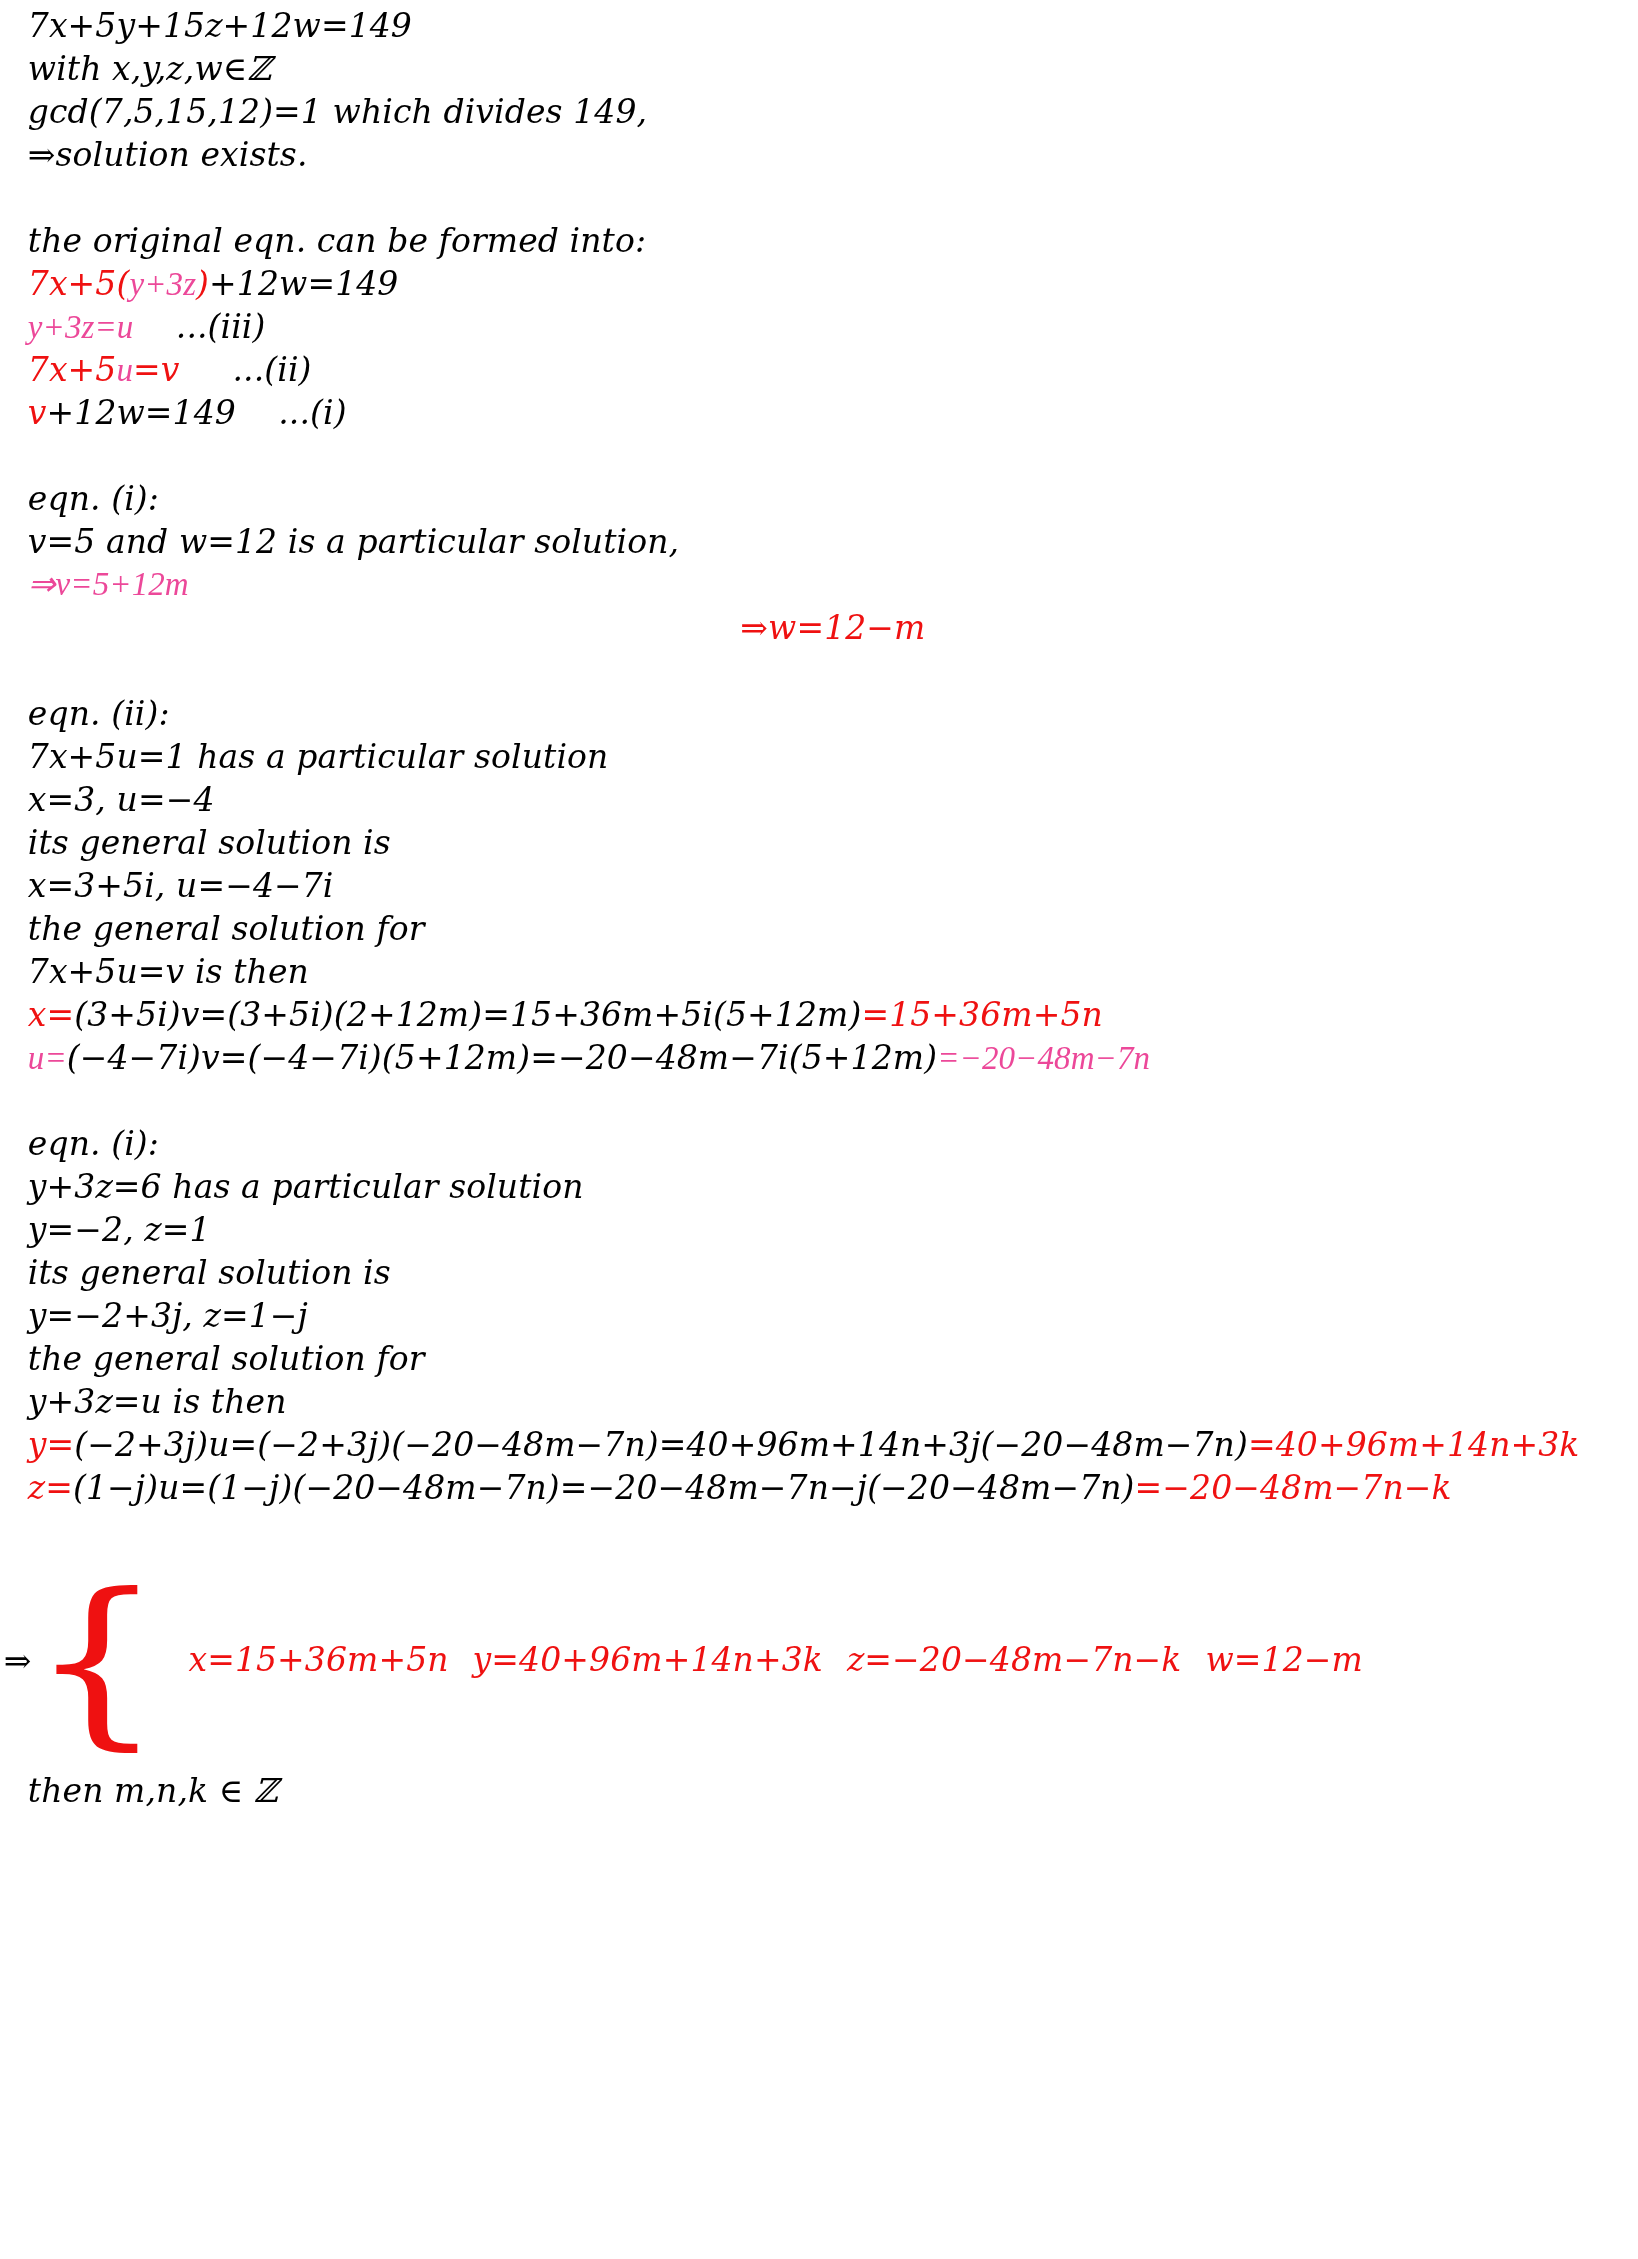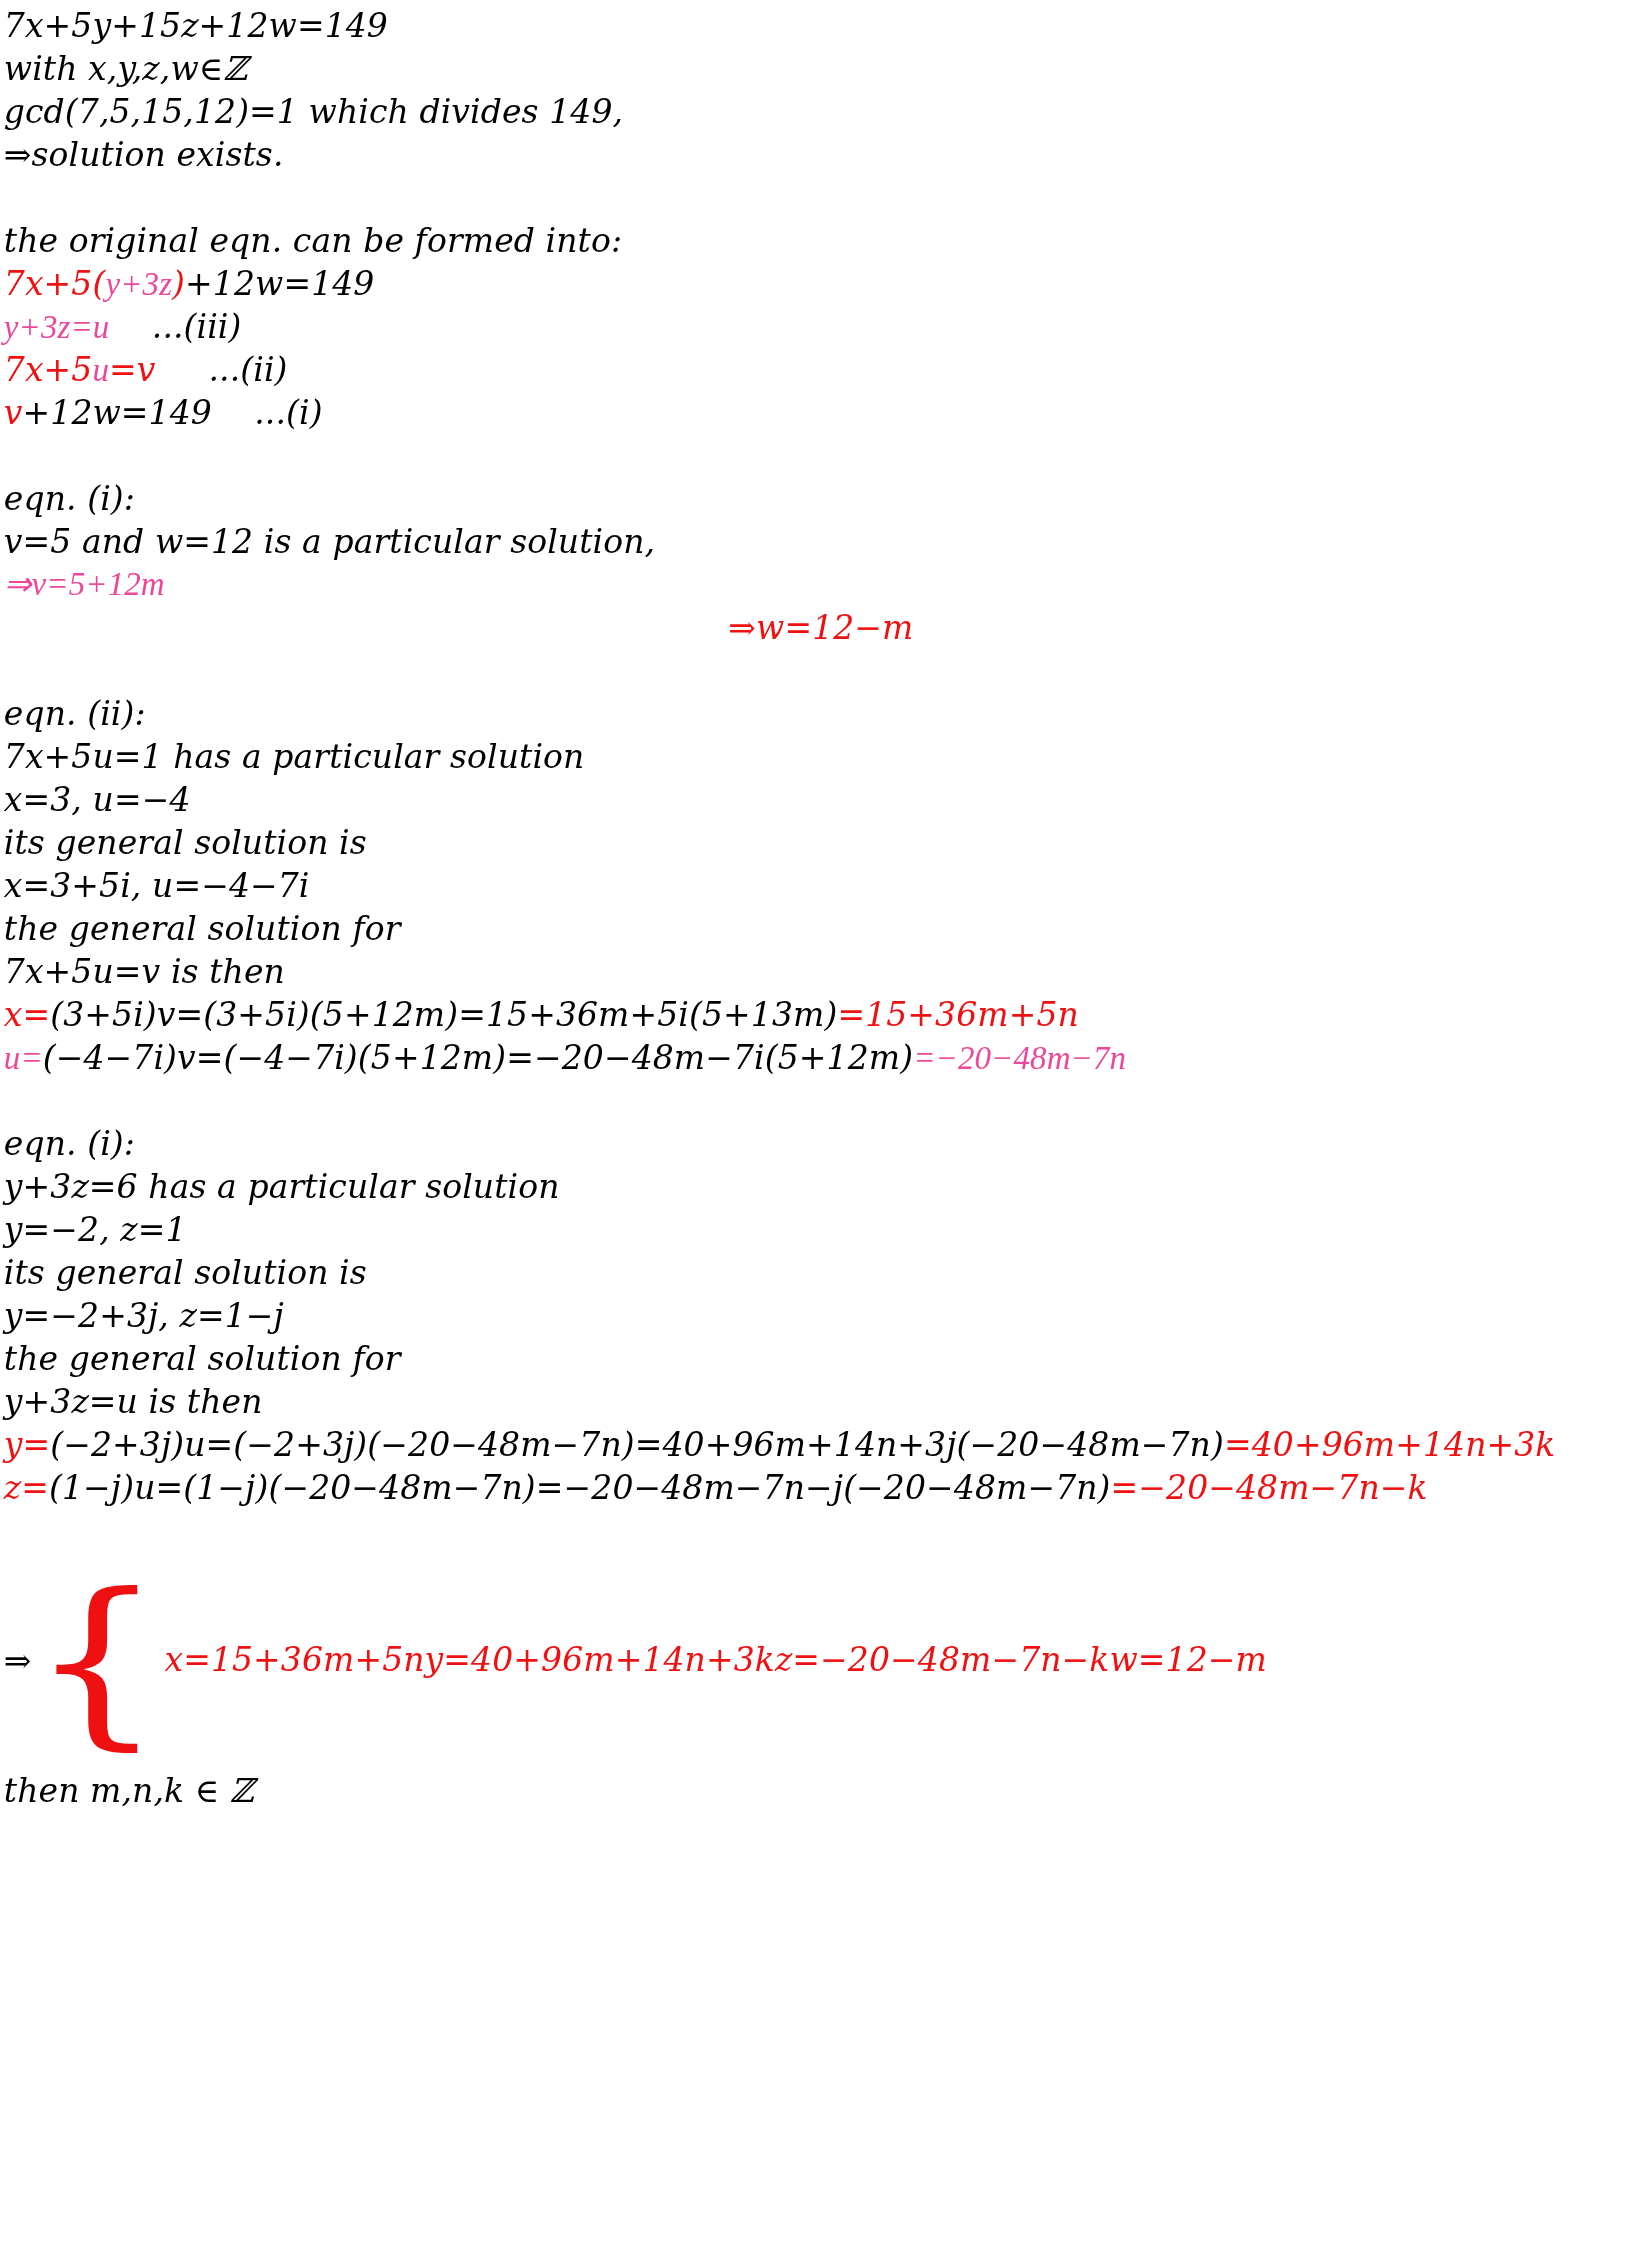--- a/index.html
+++ b/index.html
@@ -21,20 +21,21 @@
     padding: 3.8px 0 0 3.8px;
     box-sizing: border-box;
   }
   .line {
     font-size: 33px;
     line-height: 43px;
     white-space: pre;
     font-style: italic;
     letter-spacing: 0.1px;
     height: 43px;
+    margin-left: 24px;
   }
   .line.blank { height: 43px; }
   .red   { color: #ef1111; text-align: center; }
   .blue  { color: #ec4899; font-family: Liberation Serif, serif; }
   .black { color: #000000; }
 
   
   .system-wrap {
     display: flex;
     align-items: center;
@@ -98,21 +99,21 @@
   <div class="line blank"></div>
 
   <div class="line">eqn. (ii):</div>
   <div class="line">7x+5u=1 has a particular solution</div>
   <div class="line">x=3, u=−4</div>
   <div class="line">its general solution is</div>
   <div class="line">x=3+5i, u=−4−7i</div>
   <div class="line">the general solution for</div>
   <div class="line">7x+5u=v is then</div>
 
-  <div class="line"><span class="red">x=</span><span class="black">(3+5i)v=(3+5i)(5+12m)=15+36m+5i(5+13m)</span><span class="red">=15+36m+5n</span></div>
+  <div class="line"><span class="red">x=</span><span class="black">(3+5i)v=(3+5i)(2+12m)=15+36m+5i(5+12m)</span><span class="red">=15+36m+5n</span></div>
 
   <div class="line"><span class="blue">u=</span><span class="black">(−4−7i)v=(−4−7i)(5+12m)=−20−48m−7i(5+12m)</span><span class="blue">=−20−48m−7n</span></div>
 
   <div class="line blank"></div>
 
   <div class="line">eqn. (i):</div>
   <div class="line">y+3z=6 has a particular solution</div>
   <div class="line">y=−2, z=1</div>
   <div class="line">its general solution is</div>
   <div class="line">y=−2+3j, z=1−j</div>

